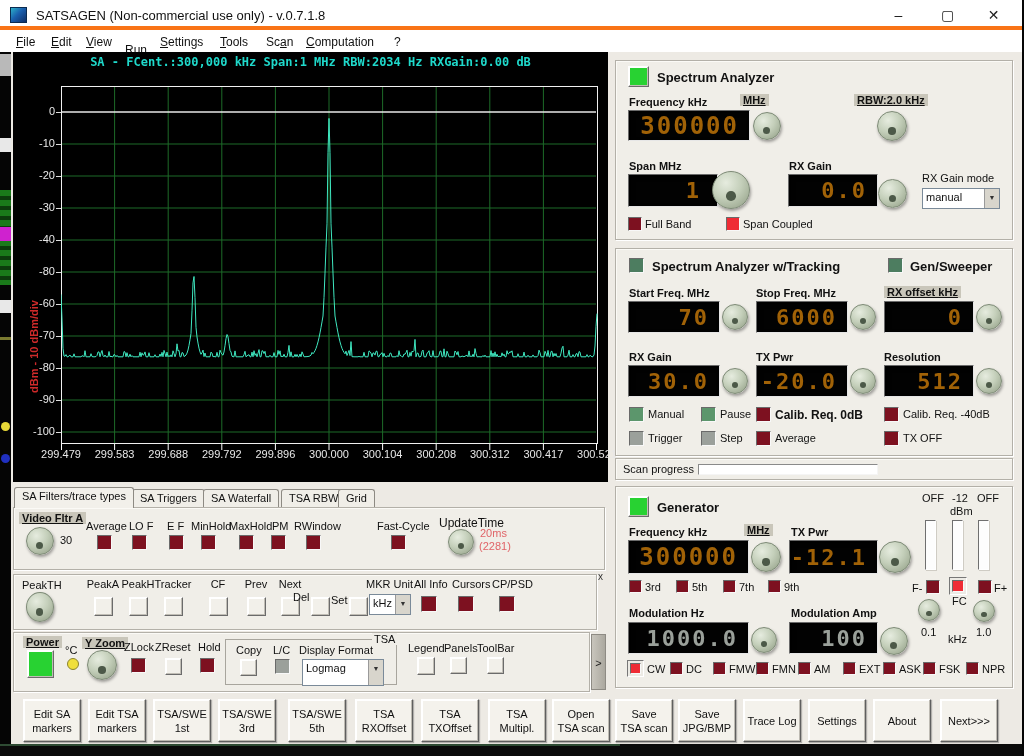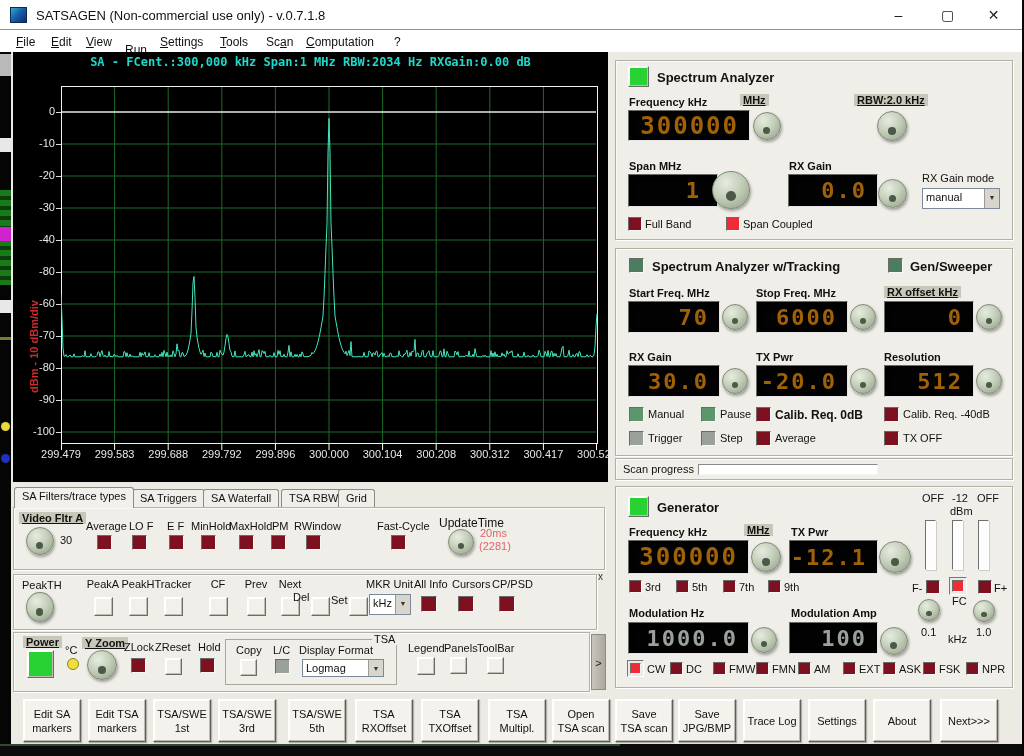--- a/index.html
+++ b/index.html
@@ -2,21 +2,21 @@
 <html><head>
 <meta charset="utf-8">
 <style>
   * { margin:0; padding:0; box-sizing:border-box; }
   html,body { width:1024px; height:756px; overflow:hidden; background:#000; }
   body { font-family:"Liberation Sans", sans-serif; font-size:11px; color:#111; }
   .abs { position:absolute; }
   #root { position:relative; width:1024px; height:756px; background:#000; }
 
   
-  #titlebar { left:0; top:0; width:1022px; height:30px; background:#fff; border-bottom:1px solid #f97316; }
+  #titlebar { left:0; top:0; width:1022px; height:30px; background:#fff; border-bottom:4px solid #f97316; }
   #title-text { left:36px; top:8px; font-size:13px; color:#111; }
   .winctl { top:0; width:45px; height:30px; text-align:center; line-height:30px; font-size:14px; color:#222; }
   #app-icon { left:10px; top:7px; width:17px; height:16px; background:linear-gradient(135deg,#2db3c9 0%,#1a5fae 45%,#0d2e66 100%); border:1px solid #0a2a50; }
   #menubar { left:0; top:30px; width:1022px; height:22px; background:#fff; }
   .menu-item { top:3px; padding:2px 5px; font-size:12px; color:#111; }
 
   
   #appbg { left:11px; top:52px; width:1011px; height:692px; background:#edeBE5; background:#edeae4; }
   #right-edge { left:1022px; top:0; width:2px; height:756px; background:#050505; }
   #bottom-strip { left:0; top:744px; width:1024px; height:12px; background:#0b0b0b; }
@@ -442,21 +442,21 @@
     <div class="abs nlabel" style="left:184px;top:8px;">Hold</div>
     <div class="abs led led-darkred" style="left:186px;top:25px;"></div>
 
     <div class="abs" style="left:211px;top:6px;width:172px;height:46px;border:1px solid #a8a59d;">
       <div class="abs" style="left:146px;top:-7px;background:#f0eee8;padding:0 2px;font-size:11px;">TSA</div>
       <div class="abs nlabel" style="left:10px;top:4px;">Copy</div>
       <div class="abs sqbtn" style="left:14px;top:19px;width:17px;height:17px;"></div>
       <div class="abs nlabel" style="left:47px;top:4px;">L/C</div>
       <div class="abs led led-grey" style="left:49px;top:19px;"></div>
       <div class="abs nlabel" style="left:73px;top:4px;">Display Format</div>
-      <div class="abs dd" style="left:76px;top:19px;width:82px;height:18px;">
+      <div class="abs dd" style="left:76px;top:19px;width:82px;height:27px;">
         <span class="dd-val">Logmag</span>
         <span class="dd-btn">▼</span>
       </div>
     </div>
 
     <div class="abs nlabel" style="left:394px;top:9px;">Legend</div>
     <div class="abs sqbtn" style="left:403px;top:24px;width:18px;height:18px;"></div>
     <div class="abs nlabel" style="left:430px;top:9px;">Panels</div>
     <div class="abs sqbtn" style="left:436px;top:24px;width:17px;height:17px;"></div>
     <div class="abs nlabel" style="left:463px;top:9px;">ToolBar</div>

